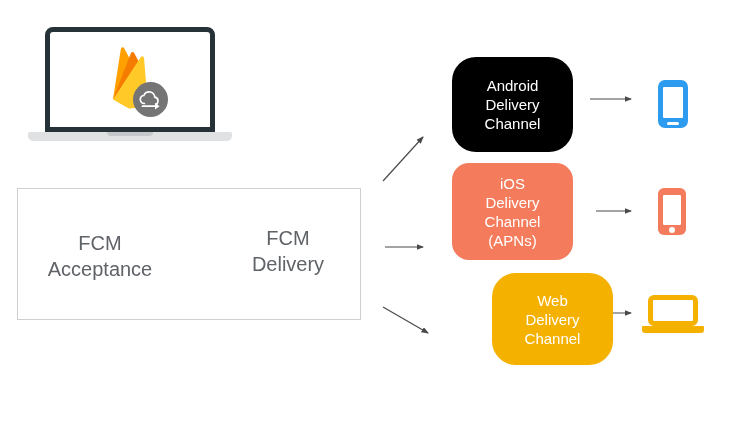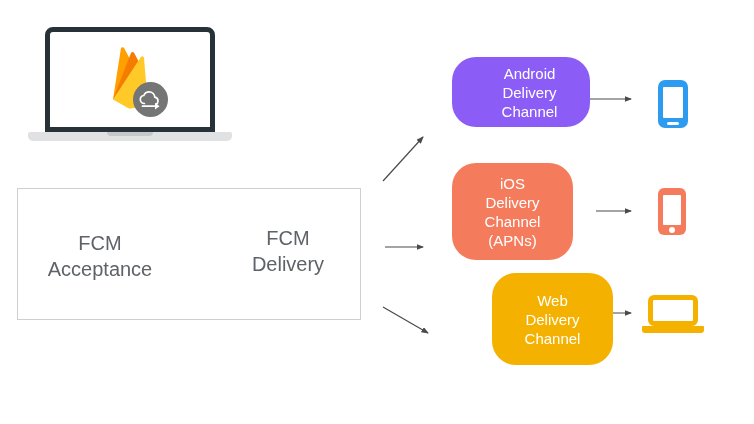--- a/index.html
+++ b/index.html
@@ -34,22 +34,22 @@
   }
   .fcm-acceptance{left:20px;top:230px;width:160px;}
   .fcm-delivery{left:208px;top:225px;width:160px;}
 
   
   .channel{
     left:452px;width:121px;border-radius:24px;
     display:flex;align-items:center;justify-content:center;
     color:#ffffff;font-size:15px;line-height:19px;text-align:center;white-space:pre-line;
   }
-  .channel-android{top:57px;height:70px;background:#8b5cf6;padding-left:17px;}
-  .channel-ios{top:163px;height:97px;background:#F47C5D;}
+  .channel-android{top:57px;height:95px;background:#000000;}
+  .channel-ios{top:163px;height:97px;background:#F47C5D;border-radius:17px;}
   .channel-web{top:273px;height:92px;background:#F5B100;margin-left:40px;}
 
   
   .phone{border-radius:7px;}
   .phone-android{left:658px;top:80px;width:30px;height:48px;background:#2D9CF0;}
   .phone-ios{left:658px;top:188px;width:28px;height:47px;background:#F47C5D;border-radius:6px;}
   .phone-screen{position:absolute;left:5px;right:5px;top:7px;bottom:10px;background:#ffffff;border-radius:1px;}
   .phone-homebar{position:absolute;left:50%;transform:translateX(-50%);bottom:3px;width:12px;height:3.5px;background:#ffffff;border-radius:2px;}
   .phone-homedot{position:absolute;left:50%;transform:translateX(-50%);bottom:2.5px;width:6px;height:6px;background:#ffffff;border-radius:50%;}
   .laptop-icon-screen{

